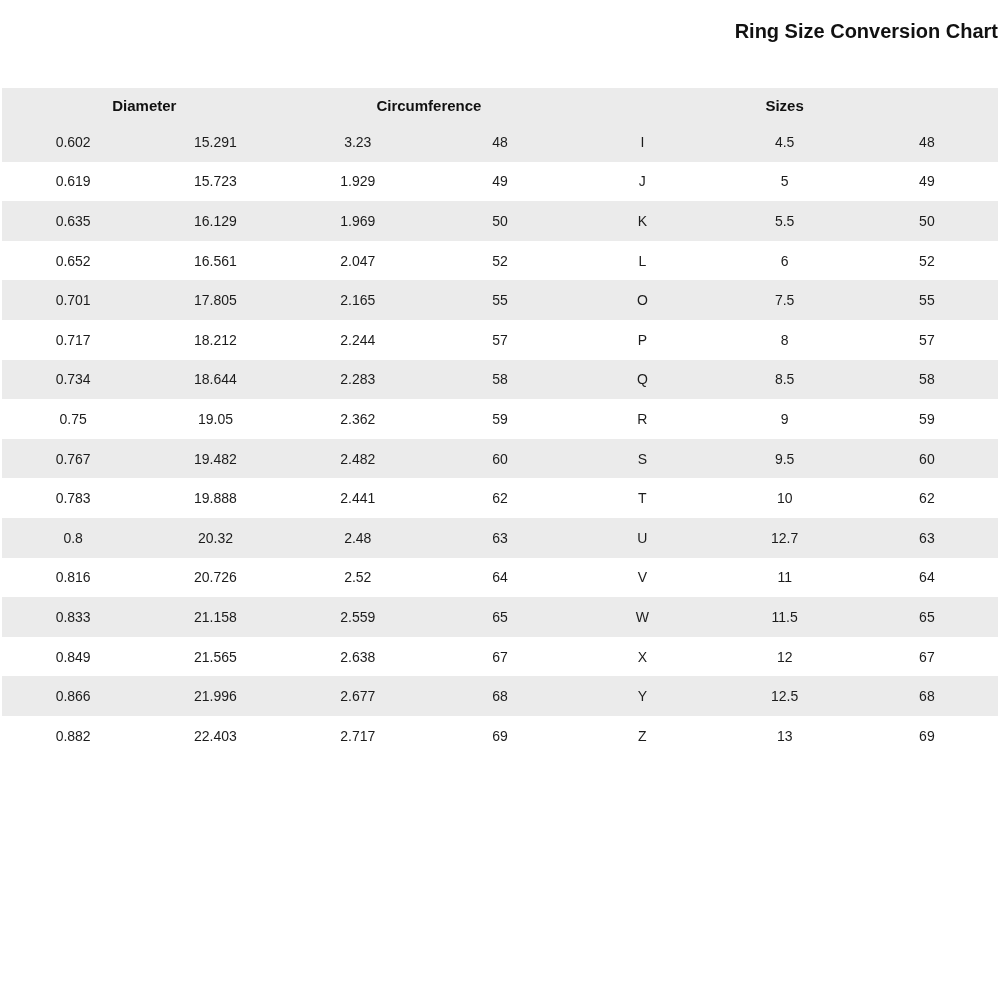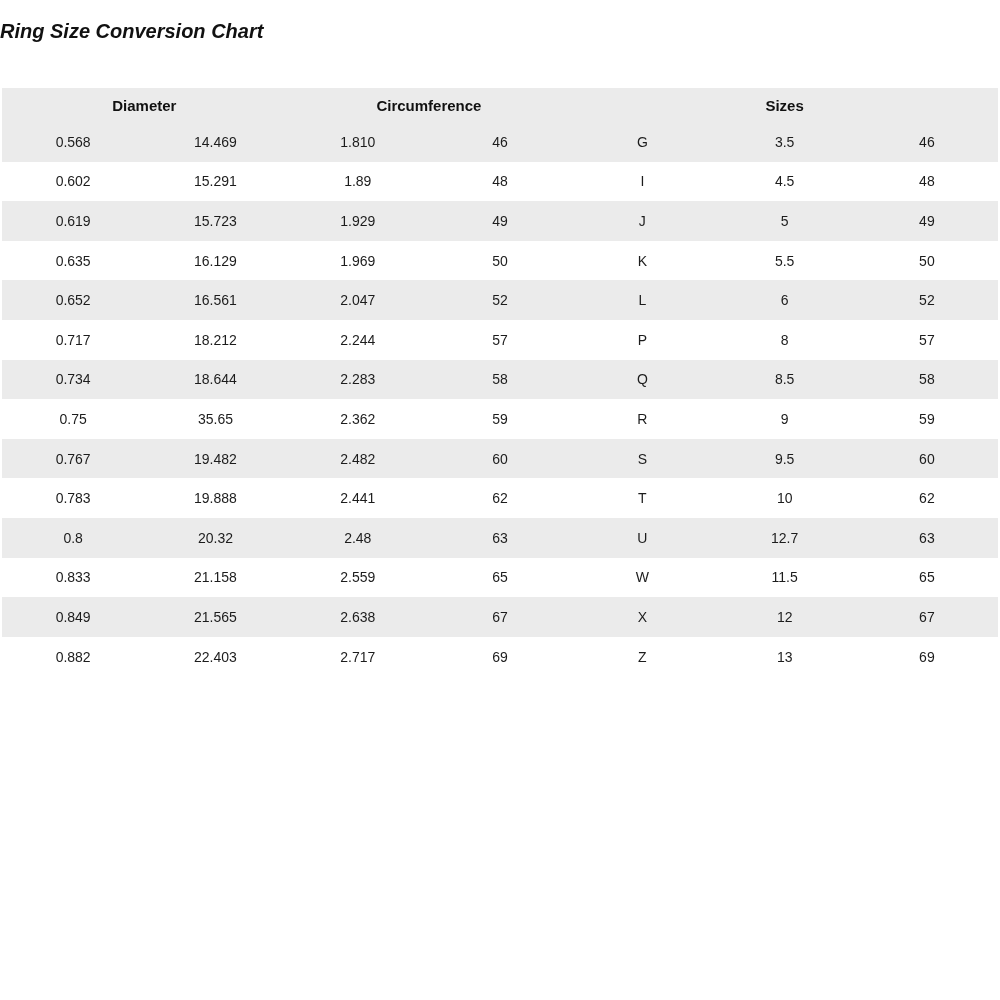--- a/index.html
+++ b/index.html
@@ -10,23 +10,22 @@
     height: 1000px;
     background: #ffffff;
     font-family: "Liberation Sans", sans-serif;
     color: #1c1c1c;
   }
   .page-title {
     margin: 18px 2px 0 0;
     font-size: 20px;
     line-height: 26px;
     font-weight: 700;
-    text-align: left;
+    text-align: right;
     color: #111111;
-    font-style: italic;
   }
   table.ring-table {
     border-collapse: collapse;
     table-layout: fixed;
     width: 996px;
     margin: 44px 2px 0 2px;
     border: none;
   }
   table.ring-table th,
   table.ring-table td {
@@ -76,32 +75,23 @@
   </colgroup>
   <thead>
     <tr class="group-row" id="group-row">
         <th colspan="2">Diameter</th>
         <th colspan="2">Circumference</th>
         <th colspan="3">Sizes</th>
       </tr>
   </thead>
   <tbody id="table-body">
       <tr>
-        <td>0.568</td>
-        <td>14.469</td>
-        <td>1.810</td>
-        <td>46</td>
-        <td>G</td>
-        <td>3.5</td>
-        <td>46</td>
-      </tr>
-      <tr>
         <td>0.602</td>
         <td>15.291</td>
-        <td>1.89</td>
+        <td>3.23</td>
         <td>48</td>
         <td>I</td>
         <td>4.5</td>
         <td>48</td>
       </tr>
       <tr>
         <td>0.619</td>
         <td>15.723</td>
         <td>1.929</td>
         <td>49</td>
@@ -121,40 +111,49 @@
       <tr>
         <td>0.652</td>
         <td>16.561</td>
         <td>2.047</td>
         <td>52</td>
         <td>L</td>
         <td>6</td>
         <td>52</td>
       </tr>
       <tr>
+        <td>0.701</td>
+        <td>17.805</td>
+        <td>2.165</td>
+        <td>55</td>
+        <td>O</td>
+        <td>7.5</td>
+        <td>55</td>
+      </tr>
+      <tr>
         <td>0.717</td>
         <td>18.212</td>
         <td>2.244</td>
         <td>57</td>
         <td>P</td>
         <td>8</td>
         <td>57</td>
       </tr>
       <tr>
         <td>0.734</td>
         <td>18.644</td>
         <td>2.283</td>
         <td>58</td>
         <td>Q</td>
         <td>8.5</td>
         <td>58</td>
       </tr>
       <tr>
         <td>0.75</td>
-        <td>35.65</td>
+        <td>19.05</td>
         <td>2.362</td>
         <td>59</td>
         <td>R</td>
         <td>9</td>
         <td>59</td>
       </tr>
       <tr>
         <td>0.767</td>
         <td>19.482</td>
         <td>2.482</td>
@@ -175,38 +174,56 @@
       <tr>
         <td>0.8</td>
         <td>20.32</td>
         <td>2.48</td>
         <td>63</td>
         <td>U</td>
         <td>12.7</td>
         <td>63</td>
       </tr>
       <tr>
+        <td>0.816</td>
+        <td>20.726</td>
+        <td>2.52</td>
+        <td>64</td>
+        <td>V</td>
+        <td>11</td>
+        <td>64</td>
+      </tr>
+      <tr>
         <td>0.833</td>
         <td>21.158</td>
         <td>2.559</td>
         <td>65</td>
         <td>W</td>
         <td>11.5</td>
         <td>65</td>
       </tr>
       <tr>
         <td>0.849</td>
         <td>21.565</td>
         <td>2.638</td>
         <td>67</td>
         <td>X</td>
         <td>12</td>
         <td>67</td>
       </tr>
       <tr>
+        <td>0.866</td>
+        <td>21.996</td>
+        <td>2.677</td>
+        <td>68</td>
+        <td>Y</td>
+        <td>12.5</td>
+        <td>68</td>
+      </tr>
+      <tr>
         <td>0.882</td>
         <td>22.403</td>
         <td>2.717</td>
         <td>69</td>
         <td>Z</td>
         <td>13</td>
         <td>69</td>
       </tr>
     </tbody>
 </table>

